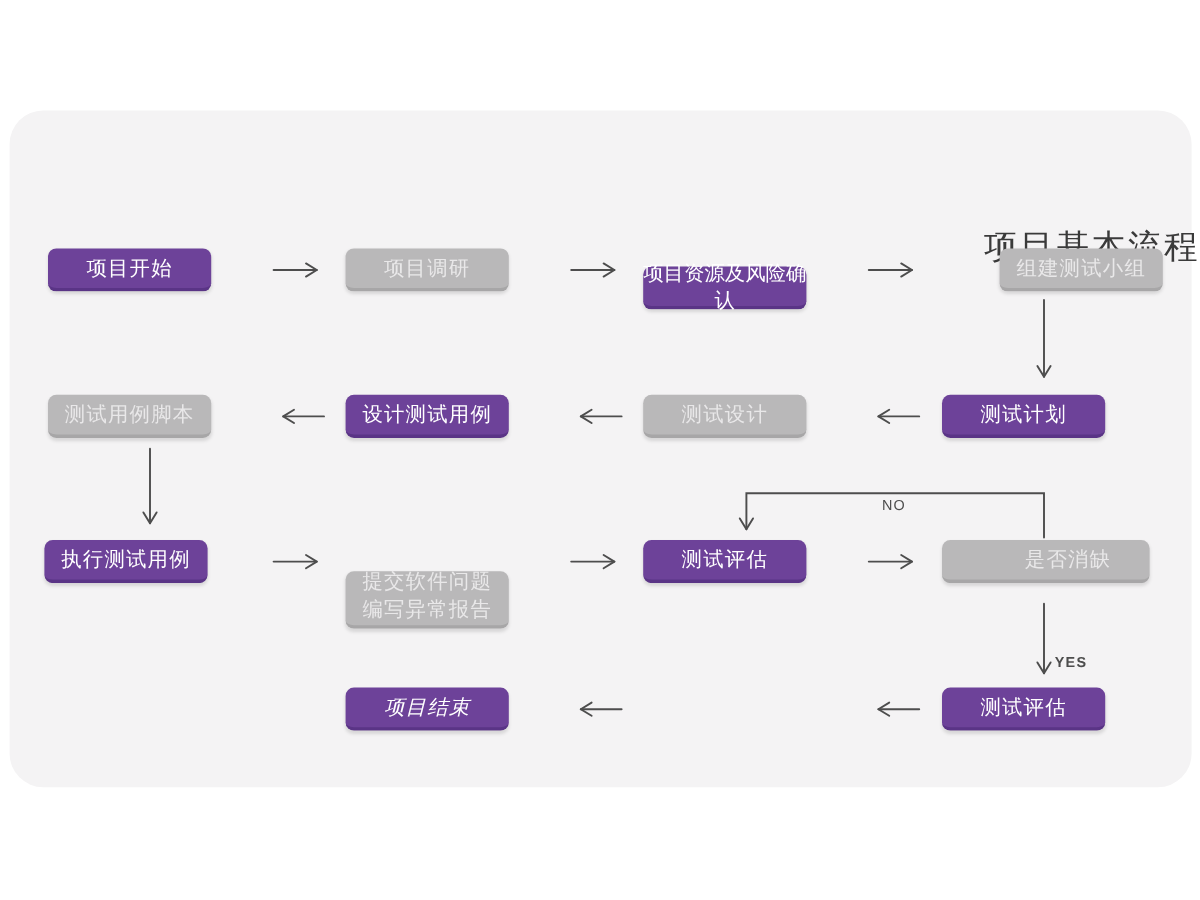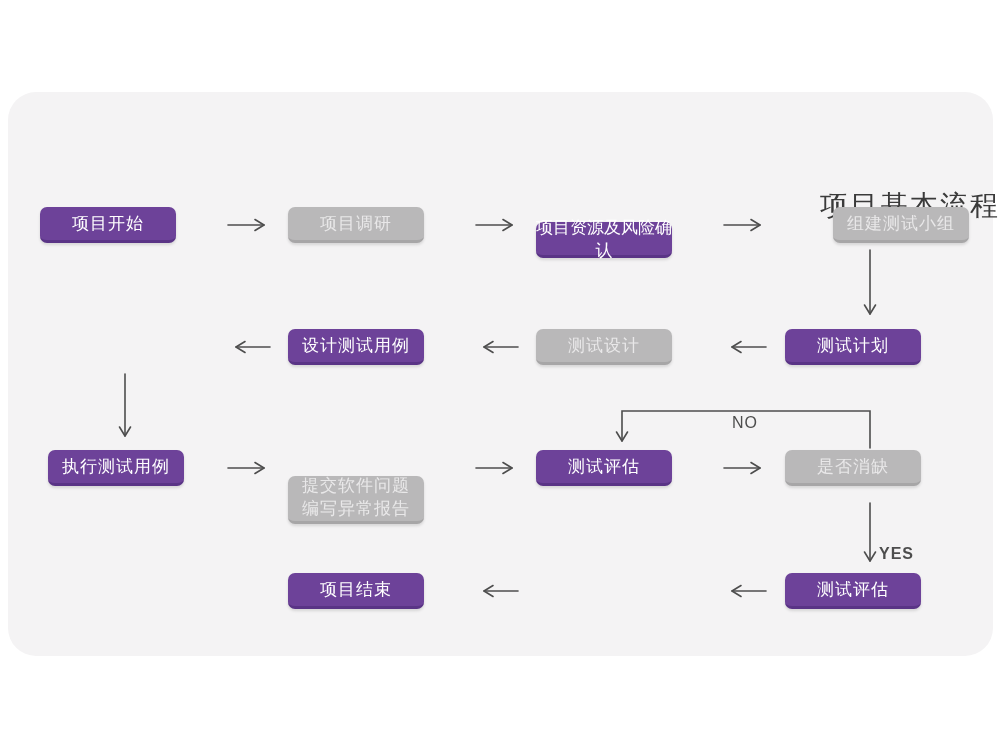--- a/index.html
+++ b/index.html
@@ -31,51 +31,52 @@
   }
   .node.gray{
     background:var(--gray,#b9b8b9);
     border-bottom:3px solid var(--grayDark,#a7a6a7);
     color:var(--nodeTextGray,#e9e8e9);
     font-family:Liberation Mono, monospace;
   }
   .node.tall{height:45px;line-height:1.35;white-space:pre-line;margin-top:32px;}
   .arrow-layer{position:absolute;left:0;top:0;pointer-events:none;}
   .branch-label{
-    position:absolute;font-size:16px;color:var(--arrow,#4d4d4d);
+    position:absolute;font-size:12px;color:var(--arrow,#4d4d4d);
     letter-spacing:1px;
   }
   .no-label{left:723px;top:414px;width:44px;text-align:center;}
   .yes-label{left:879px;top:545px;font-weight:bold;}
 </style>
 </head>
 <body>
 
 <div class="stage">
 
   <div class="card"></div>
 
   <div class="title">项目基本流程</div>
 
   <div class="node purple" style="left:40px;top:207px;">项目开始</div>
   <div class="node gray" style="left:288px;top:207px;">项目调研</div>
   <div class="node purple" style="left:536px;top:222px;letter-spacing:0;">项目资源及风险确认</div>
   <div class="node gray" style="left:785px;top:207px;margin-left:48px;">组建测试小组</div>
 
+  <div class="node gray" style="left:40px;top:329px;">测试用例脚本</div>
   <div class="node purple" style="left:288px;top:329px;">设计测试用例</div>
   <div class="node gray" style="left:536px;top:329px;">测试设计</div>
   <div class="node purple" style="left:785px;top:329px;">测试计划</div>
 
-  <div class="node purple" style="left:48px;top:450px;">执行测试用例</div>
+  <div class="node purple" style="left:37px;top:450px;">执行测试用例</div>
   <div class="node gray tall" style="left:288px;top:444px;">提交软件问题
 编写异常报告</div>
   <div class="node purple" style="left:536px;top:450px;">测试评估</div>
-  <div class="node gray" style="left:785px;top:450px;">是否消缺</div>
+  <div class="node gray" style="left:785px;top:450px;padding-left:37px;">是否消缺</div>
 
-  <div class="node purple" style="left:288px;top:573px;">项目结束</div>
+  <div class="node purple" style="left:288px;top:573px;font-style:italic;">项目结束</div>
   <div class="node purple" style="left:785px;top:573px;text-align:right;">测试评估</div>
 
   <div class="branch-label no-label">NO</div>
   <div class="branch-label yes-label">YES</div>
 
   <svg class="arrow-layer" width="1000" height="750" viewBox="0 0 1000 750">
     <defs>
       <marker id="ah" markerUnits="userSpaceOnUse" markerWidth="24" markerHeight="24" viewBox="-12 -12 24 24" refX="0" refY="0" orient="auto" overflow="visible">
         <path d="M-9,-5.5 L0,0 L-9,5.5" fill="none" stroke="#4d4d4d" stroke-width="1.6" stroke-linecap="round" stroke-linejoin="round"></path>
       </marker>

